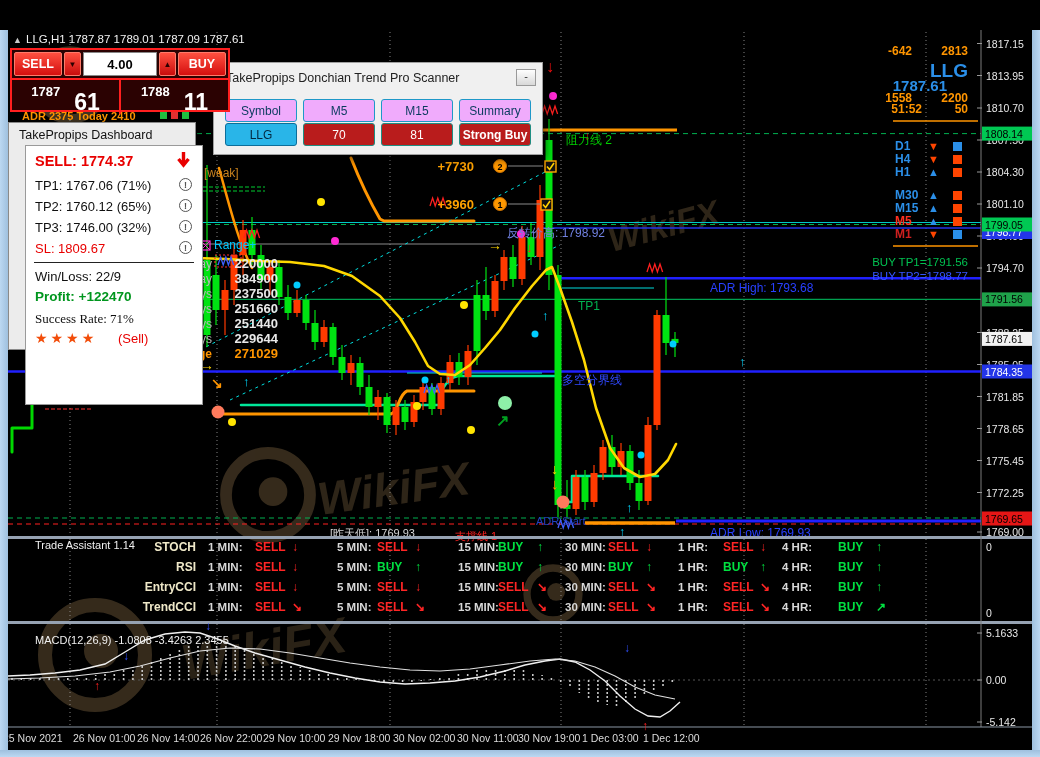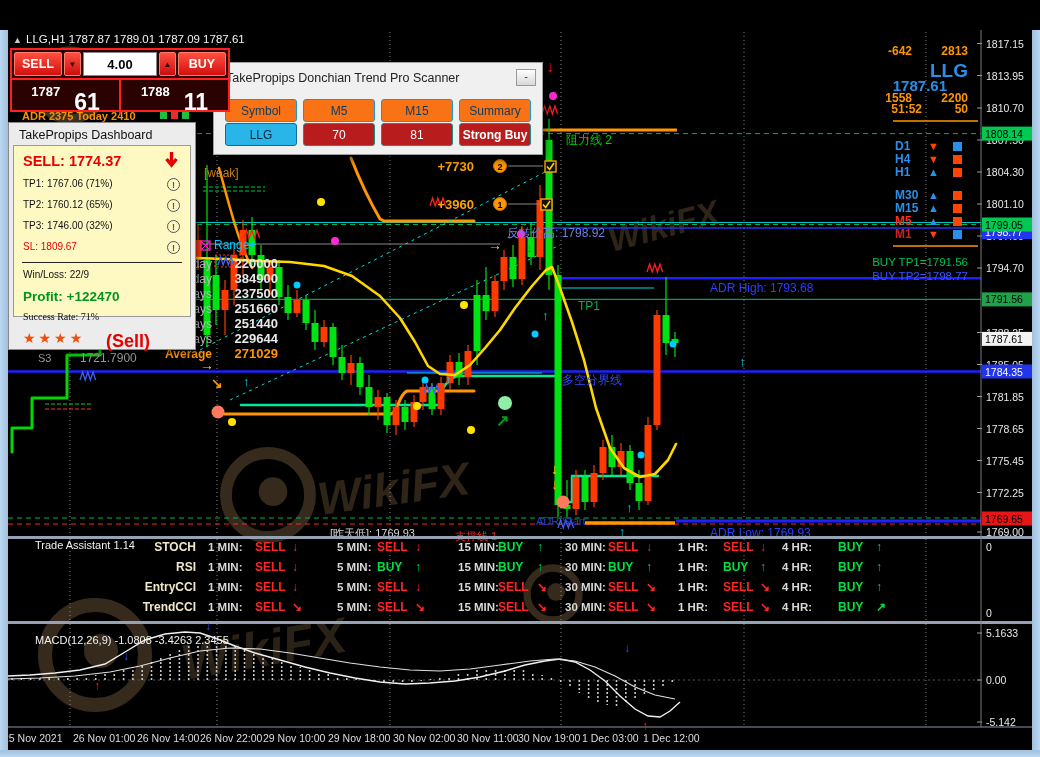--- a/index.html
+++ b/index.html
@@ -35,39 +35,39 @@
     text-align:center;font-family:"Liberation Sans",sans-serif;min-width:0;}
   .tp-row2{display:flex;height:34px;border-top:2px solid #ff1f1f;}
   .tp-price{flex:1;display:flex;align-items:flex-end;justify-content:center;color:#fff;padding-bottom:1px;cursor:pointer;}
   .tp-price .sm{font-size:13px;font-weight:bold;margin-bottom:14px;}
   .tp-price .bg{font-size:23px;font-weight:bold;line-height:0.85;margin-left:14px;}
   .tp-divider{width:2px;background:#ff1f1f;}
   
   .dashboard{position:absolute;left:8px;top:122px;width:188px;height:228px;background:#ececec;
     border:1px solid #8a8a8a;z-index:28;box-sizing:border-box;box-shadow:2px 2px 6px rgba(0,0,0,.55);}
   .db-title{margin:5px 0 0 10px;font-size:12.5px;color:#111;}
-  .db-inner{position:absolute;left:4px;top:22px;width:178px;height:172px;background:#fef9c3;border:1px solid #9a9a9a;box-sizing:border-box;}
-  .db-row{position:absolute;left:9px;font-size:10px;color:#101010;white-space:nowrap;}
+  .db-inner{position:absolute;left:16px;top:22px;width:178px;height:260px;background:#ffffff;border:1px solid #9a9a9a;box-sizing:border-box;}
+  .db-row{position:absolute;left:9px;font-size:13px;color:#101010;white-space:nowrap;}
   .db-red{color:#e80000;}
   .db-sell{font-size:14.5px;font-weight:bold;}
   .info-ic{position:absolute;width:13px;height:13px;border:1.4px solid #555;border-radius:50%;
     color:#555;font-size:9px;font-weight:bold;text-align:center;line-height:13px;box-sizing:border-box;cursor:pointer;}
   .db-hr{position:absolute;left:8px;width:160px;border-top:1px solid #222;}
   .db-profit{color:#00961e;font-weight:bold;font-size:13.5px;}
   .db-stars{color:#f24d0a;font-size:14px;letter-spacing:3px;}
-  .db-sellnote{color:#e80000;font-size:18px;letter-spacing:0;font-weight:bold;}
+  .db-sellnote{color:#e80000;font-size:13px;letter-spacing:0;}
   
   .scanner{position:absolute;left:213px;top:62px;width:330px;height:93px;background:#f0f0f0;
     border:1px solid #a0a0a0;z-index:20;box-shadow:3px 4px 8px rgba(0,0,0,.5);box-sizing:border-box;}
   .sc-title{position:absolute;left:12px;top:8px;font-size:12.5px;color:#222;white-space:nowrap;}
   .sc-min{position:absolute;right:6px;top:6px;width:18px;height:15px;background:linear-gradient(#fefefe,#d8d8d8);
     border:1px solid #999;font-size:11px;line-height:12px;text-align:center;color:#333;cursor:pointer;}
   .sc-row{position:absolute;left:11px;display:flex;gap:6px;}
   .sc-cell{width:70px;height:21px;border-radius:3px;font-size:12px;display:flex;align-items:center;justify-content:center;cursor:pointer;}
-  .sc-head{background:#f97316;border:1px solid #1e98c8;color:#0a3a5e;}
+  .sc-head{background:#f0abfc;border:1px solid #1e98c8;color:#0a3a5e;}
   .sc-sym{background:#29b5e8;border:1px solid #0c6e9a;color:#03283f;}
   .sc-val{background:#b91c1c;border:1px solid #1f8e83;color:#fff;}
   .sc-strong{font-weight:bold;}
 </style>
 </head>
 <body>
 
 <div id="window">
   <div id="client"></div>
   <svg id="chart-svg" width="1040" height="757">

